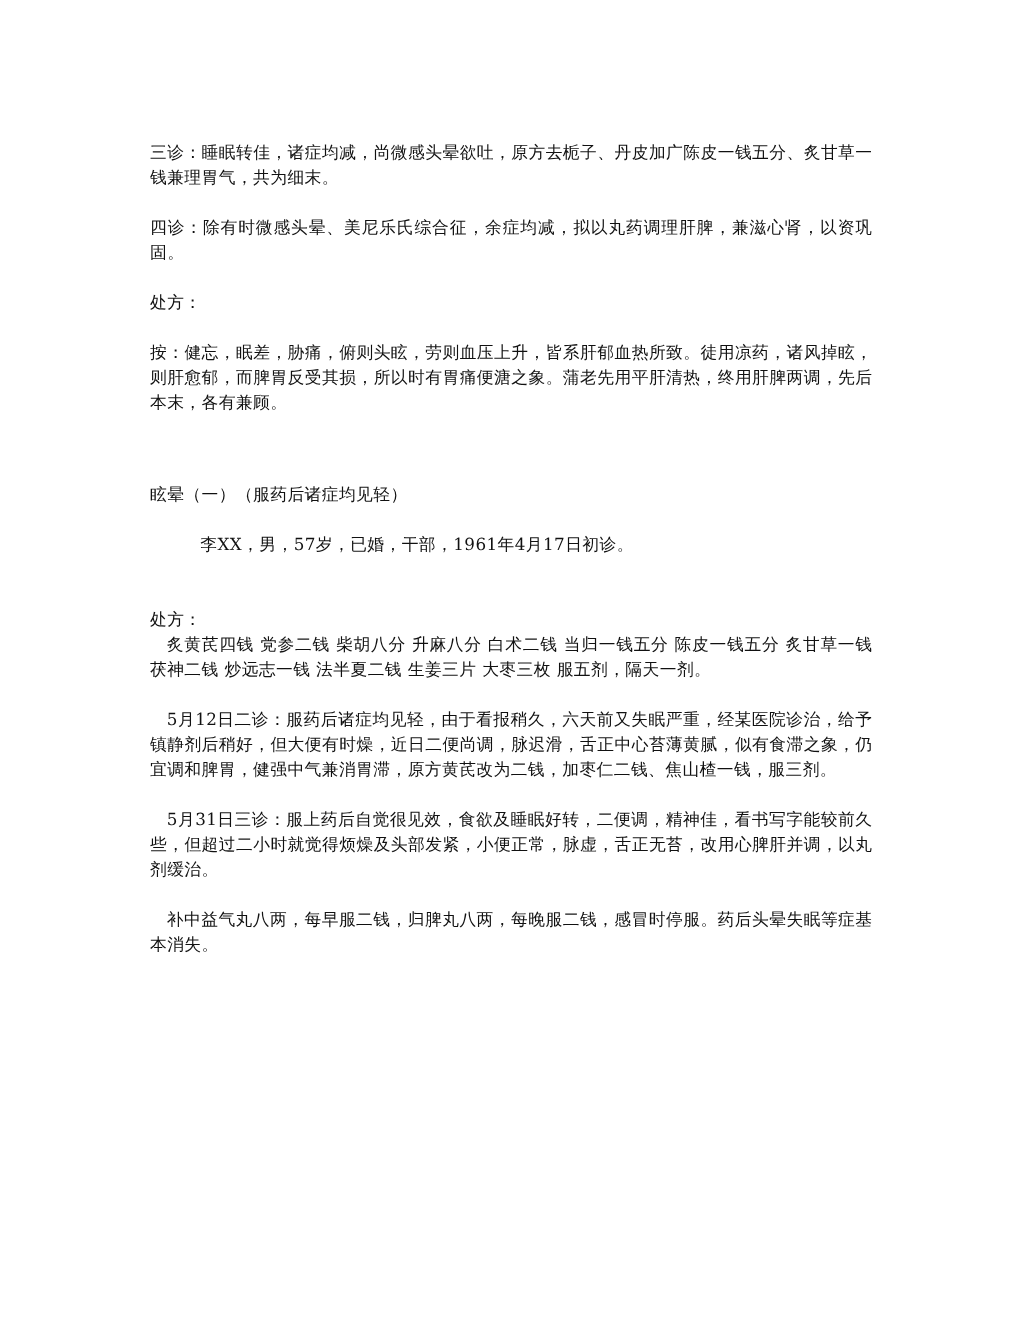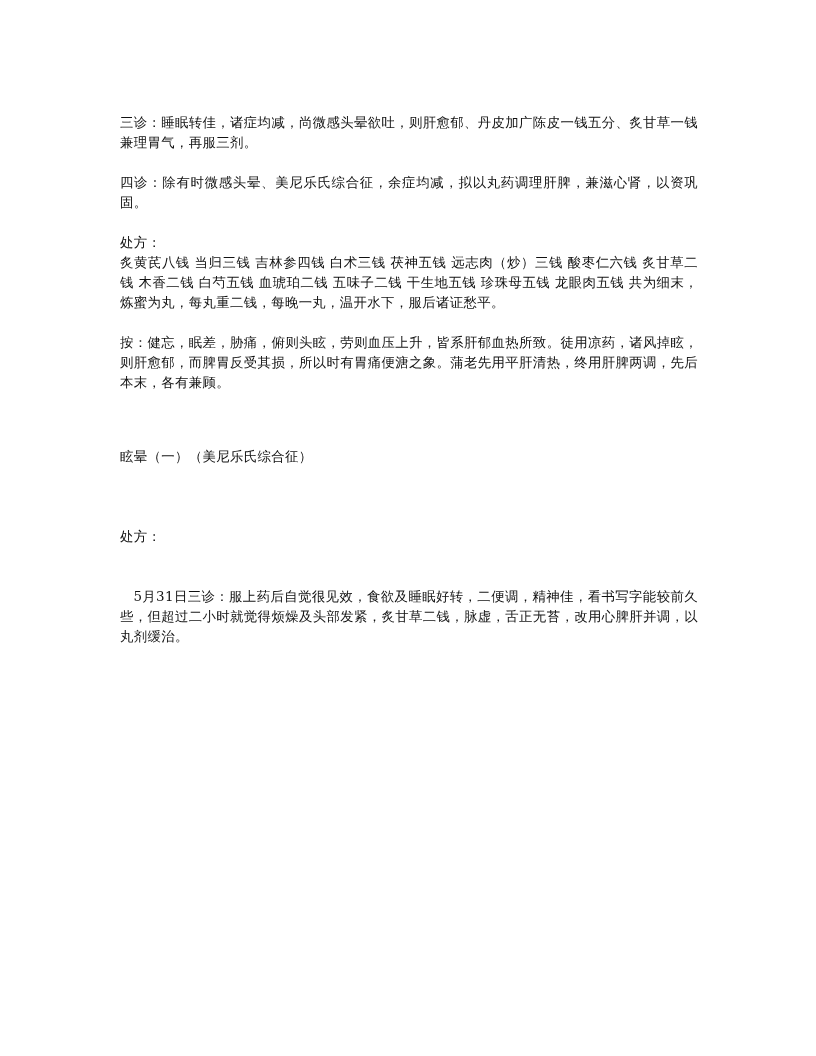--- a/index.html
+++ b/index.html
@@ -15,34 +15,37 @@
     .para { margin: 0; text-align: justify; }
     .gap { height: 20px; }
     .gap-big { height: 54px; }
     .indent1 { text-indent: 1em; }
     .herbs { margin: 0; }
   </style>
 </head>
 <body>
 
 <div class="page">
-  <p class="para">三诊：睡眠转佳，诸症均减，尚微感头晕欲吐，则肝愈郁、丹皮加广陈皮一钱五分、炙甘草一钱兼理胃气，再服三剂。</p>
+  <p class="para">三诊：睡眠转佳，诸症均减，尚微感头晕欲吐，原方去栀子、丹皮加广陈皮一钱五分、炙甘草一钱兼理胃气，共为细末。</p>
   <div class="gap"></div>
   <p class="para">四诊：除有时微感头晕、美尼乐氏综合征，余症均减，拟以丸药调理肝脾，兼滋心肾，以资巩固。</p>
   <div class="gap"></div>
   <p class="para">处方：</p>
-  <p class="para herbs">炙黄芪八钱 当归三钱 吉林参四钱 白术三钱 茯神五钱 远志肉（炒）三钱 酸枣仁六钱 炙甘草二钱 木香二钱 白芍五钱 血琥珀二钱 五味子二钱 干生地五钱 珍珠母五钱 龙眼肉五钱 共为细末，炼蜜为丸，每丸重二钱，每晚一丸，温开水下，服后诸证愁平。</p>
   <div class="gap"></div>
   <p class="para">按：健忘，眠差，胁痛，俯则头眩，劳则血压上升，皆系肝郁血热所致。徒用凉药，诸风掉眩，则肝愈郁，而脾胃反受其损，所以时有胃痛便溏之象。蒲老先用平肝清热，终用肝脾两调，先后本末，各有兼顾。</p>
 
   <div class="gap-big"></div>
 
-  <p class="para">眩晕（一）（美尼乐氏综合征）</p>
+  <p class="para">眩晕（一）（服药后诸症均见轻）</p>
   <div class="gap"></div>
+  <p class="para" style="text-indent:3em">李XX，男，57岁，已婚，干部，1961年4月17日初诊。</p>
   <div class="gap"></div>
   <div class="gap"></div>
   <p class="para">处方：</p>
+  <p class="para indent1 herbs">炙黄芪四钱 党参二钱 柴胡八分 升麻八分 白术二钱 当归一钱五分 陈皮一钱五分 炙甘草一钱 茯神二钱 炒远志一钱 法半夏二钱 生姜三片 大枣三枚 服五剂，隔天一剂。</p>
   <div class="gap"></div>
+  <p class="para indent1">5月12日二诊：服药后诸症均见轻，由于看报稍久，六天前又失眠严重，经某医院诊治，给予镇静剂后稍好，但大便有时燥，近日二便尚调，脉迟滑，舌正中心苔薄黄腻，似有食滞之象，仍宜调和脾胃，健强中气兼消胃滞，原方黄芪改为二钱，加枣仁二钱、焦山楂一钱，服三剂。</p>
   <div class="gap"></div>
-  <p class="para indent1">5月31日三诊：服上药后自觉很见效，食欲及睡眠好转，二便调，精神佳，看书写字能较前久些，但超过二小时就觉得烦燥及头部发紧，炙甘草二钱，脉虚，舌正无苔，改用心脾肝并调，以丸剂缓治。</p>
+  <p class="para indent1">5月31日三诊：服上药后自觉很见效，食欲及睡眠好转，二便调，精神佳，看书写字能较前久些，但超过二小时就觉得烦燥及头部发紧，小便正常，脉虚，舌正无苔，改用心脾肝并调，以丸剂缓治。</p>
   <div class="gap"></div>
+  <p class="para indent1">补中益气丸八两，每早服二钱，归脾丸八两，每晚服二钱，感冒时停服。药后头晕失眠等症基本消失。</p>
   <div class="gap"></div>
 </div>
 
 </body></html>

